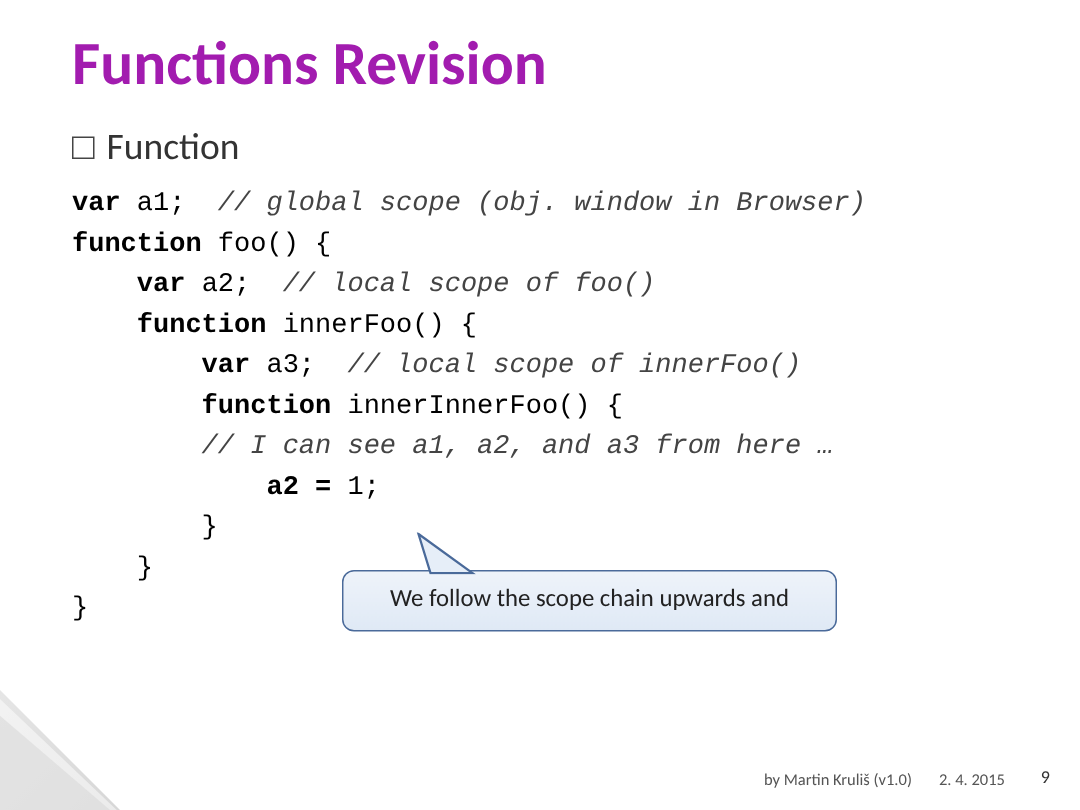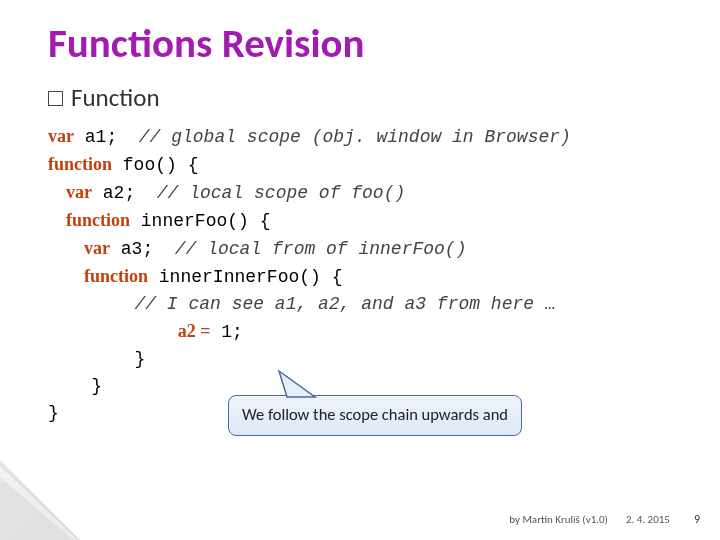--- a/index.html
+++ b/index.html
@@ -41,27 +41,27 @@
     margin-right: 8px;
     margin-top: 2px;
   }
   .code {
     font-family: "Courier New", Courier, monospace;
     font-size: 18px;
     line-height: 1.5;
     white-space: pre;
     color: #000;
   }
-  .kw { font-weight: 700; color: #c2410c; font-family: Liberation Serif, serif; }
+  .kw { font-weight: 700; color: #000000; }
   .cm { font-style: italic; color: #444; }
   .callout-wrap {
     position: absolute;
     left: 228px;
-    top: 395px;
-    width: 294px;
+    top: 380px;
+    width: 330px;
   }
   .callout {
     position: relative;
     border: 1.5px solid #4a6a9a;
     border-radius: 8px;
     background: linear-gradient(#eef3fa, #dfe9f5);
     padding: 8px 12px 10px 12px;
     font-size: 16.5px;
     color: #222;
     text-align: center;
@@ -104,21 +104,21 @@
 
   <div class="subhead">
     <span class="box"></span>
     <span>Function</span>
   </div>
 
   <div class="code"><span class="kw">var</span><span> a1;  </span><span class="cm">// global scope (obj. window in Browser)</span>
 <span class="kw">function</span><span> foo() {</span>
 <span class="kw">    var</span><span> a2;  </span><span class="cm">// local scope of foo()</span>
 <span class="kw">    function</span><span> innerFoo() {</span>
-<span class="kw">        var</span><span> a3;  </span><span class="cm">// local from of innerFoo()</span>
+<span class="kw">        var</span><span> a3;  </span><span class="cm">// local scope of innerFoo()</span>
 <span class="kw">        function</span><span> innerInnerFoo() {</span>
 <span class="cm">        // I can see a1, a2, and a3 from here …</span>
 <span>            </span><span class="kw">a2 =</span><span> 1;</span>
 <span>        }</span>
 <span>    }</span>
 <span>}</span></div>
 
   <div class="callout-wrap">
     <div class="callout">
       <svg class="tail" viewBox="0 0 50 28">

